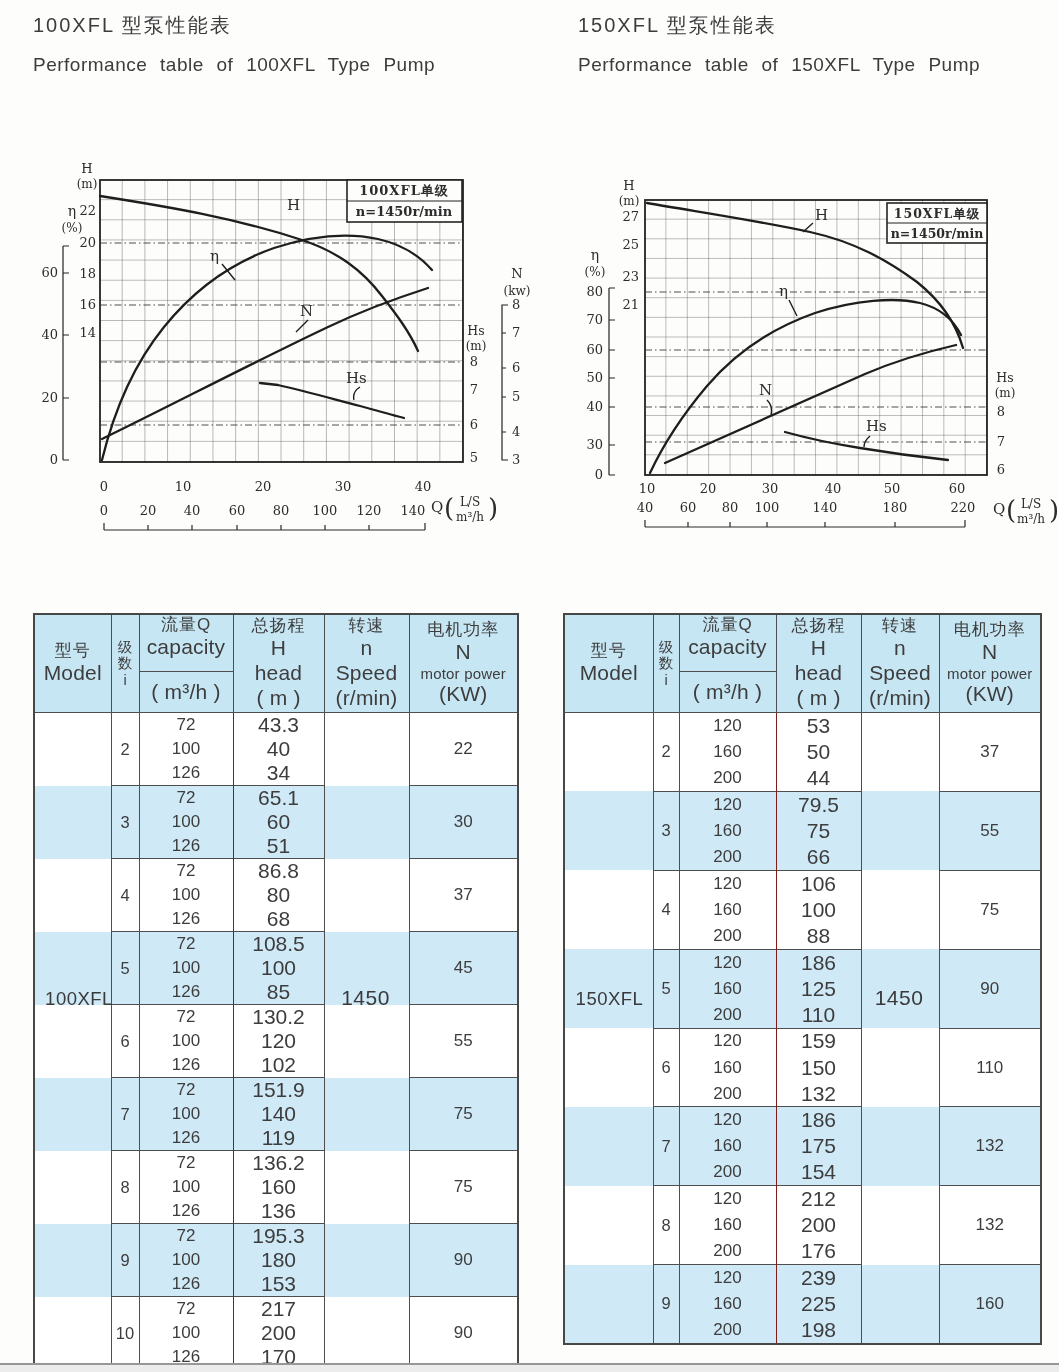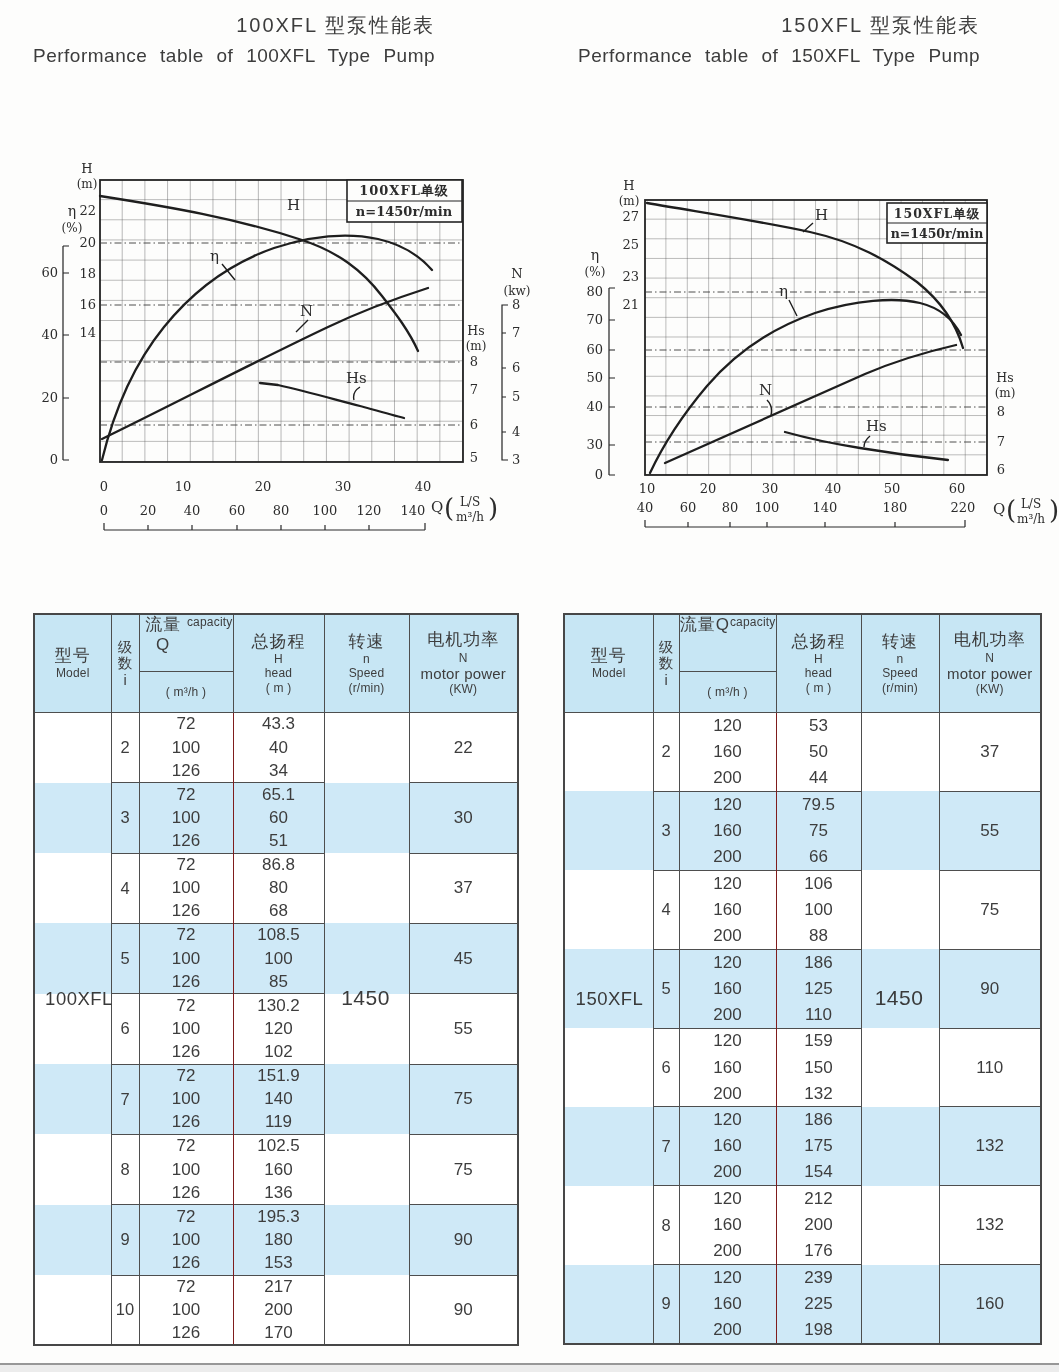--- a/index.html
+++ b/index.html
@@ -1,40 +1,40 @@
 <!DOCTYPE html>
 <html><head>
 <meta charset="utf-8">
 <style>
   html,body{margin:0;padding:0;background:#ffffff;}
   .page{position:relative;width:1059px;height:1372px;background:#fdfdfc;overflow:hidden;
         font-family:"Liberation Sans",sans-serif;color:#3a3a3a;}
   
   .sec-title{position:absolute;white-space:nowrap;}
-  .sec-title .zh{font-size:20px;letter-spacing:2px;color:#3c3c3c;text-align:right;}
-  .sec-title .en{font-size:19px;margin-top:6px;letter-spacing:0.5px;word-spacing:7px;color:#3c3c3c;}
+  .sec-title .zh{font-size:20px;letter-spacing:2px;color:#3c3c3c;}
+  .sec-title .en{font-size:19px;margin-top:15px;letter-spacing:0.5px;word-spacing:7px;color:#3c3c3c;}
   
   .chart-svg{position:absolute;}
   .chart-svg text{fill:#2c2c2c;font-family:"DejaVu Serif",serif;}
   
   table.ptable{position:absolute;border-collapse:collapse;table-layout:fixed;
                border:2px solid #474747;background:#ffffff;}
   table.ptable th,table.ptable td{padding:0;margin:0;font-weight:normal;text-align:center;
                vertical-align:middle;color:#3d3d3d;}
   table.ptable th{border:1px solid #4e4e4e;background:#c7e6f4;height:97px;vertical-align:middle;}
   .hline{line-height:1.18;}
   .hline.zh{font-size:17px;letter-spacing:1px;}
-  .hline.en{font-size:12px;letter-spacing:0.2px;}
+  .hline.en{font-size:21px;letter-spacing:0.2px;}
   .hline.sm{font-size:14.5px;line-height:1.12;letter-spacing:0;}
-  .cap-top{height:56px;border-bottom:1px solid #4e4e4e;display:flex;flex-direction:row;justify-content:flex-end;}
+  .cap-top{height:56px;border-bottom:1px solid #4e4e4e;display:flex;flex-direction:column;justify-content:flex-start;}
   .cap-bottom{height:40px;display:flex;flex-direction:column;justify-content:center;}
   td.cmodel{border-right:1px solid #4e4e4e;}
   td.cstage{border-right:1px solid #4e4e4e;font-size:16.5px;}
   td.cq{border-right:1px solid #7f1d1d;font-size:17px;}
-  td.ch{border-right:1px solid #4e4e4e;font-size:17px;}
+  td.ch{border-right:1px solid #4e4e4e;font-size:21px;}
   td.cspeed{border-right:1px solid #4e4e4e;}
   td.cpower{font-size:17px;}
   tr.gfirst td.cstage,tr.gfirst td.cq,tr.gfirst td.ch,tr.gfirst td.cpower{border-top:1px solid #4e4e4e;}
   tr.band td{background:#cfe9f7;}
   #table0 tbody tr{height:23.45px;}
   #table1 tbody tr{height:26.3px;}
   .merge-label{position:absolute;text-align:center;font-size:18.5px;color:#3a3a3a;letter-spacing:0.5px;}
   .bottom-strip{position:absolute;left:0;right:0;bottom:0;height:7px;background:#ececec;border-top:2px solid #979797;}
 </style>
 </head>
@@ -404,21 +404,21 @@
         <tr class="srow band">
           <td class="cmodel"></td>
           <td class="cq">126</td>
           <td class="ch">119</td>
           <td class="cspeed"></td>
         </tr>
         <tr class="srow gfirst">
           <td class="cmodel"></td>
           <td class="cstage" rowspan="3">8</td>
           <td class="cq">72</td>
-          <td class="ch">102.5</td>
+          <td class="ch">136.2</td>
           <td class="cspeed"></td>
           <td class="cpower" rowspan="3">75</td>
         </tr>
         <tr class="srow">
           <td class="cmodel"></td>
           <td class="cq">100</td>
           <td class="ch">160</td>
           <td class="cspeed"></td>
         </tr>
         <tr class="srow">

